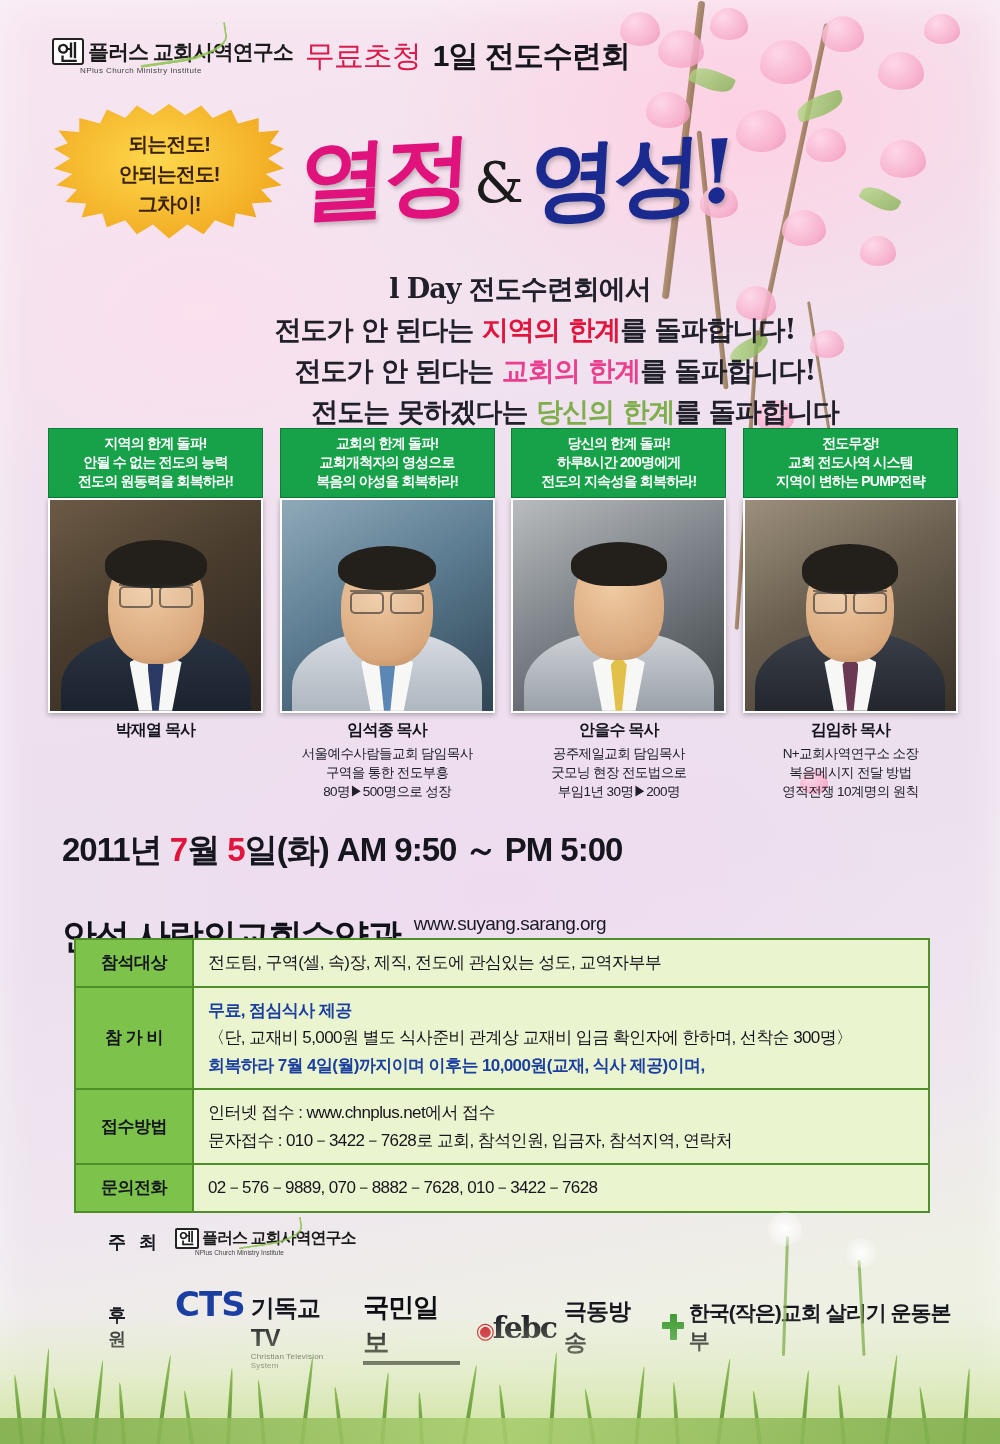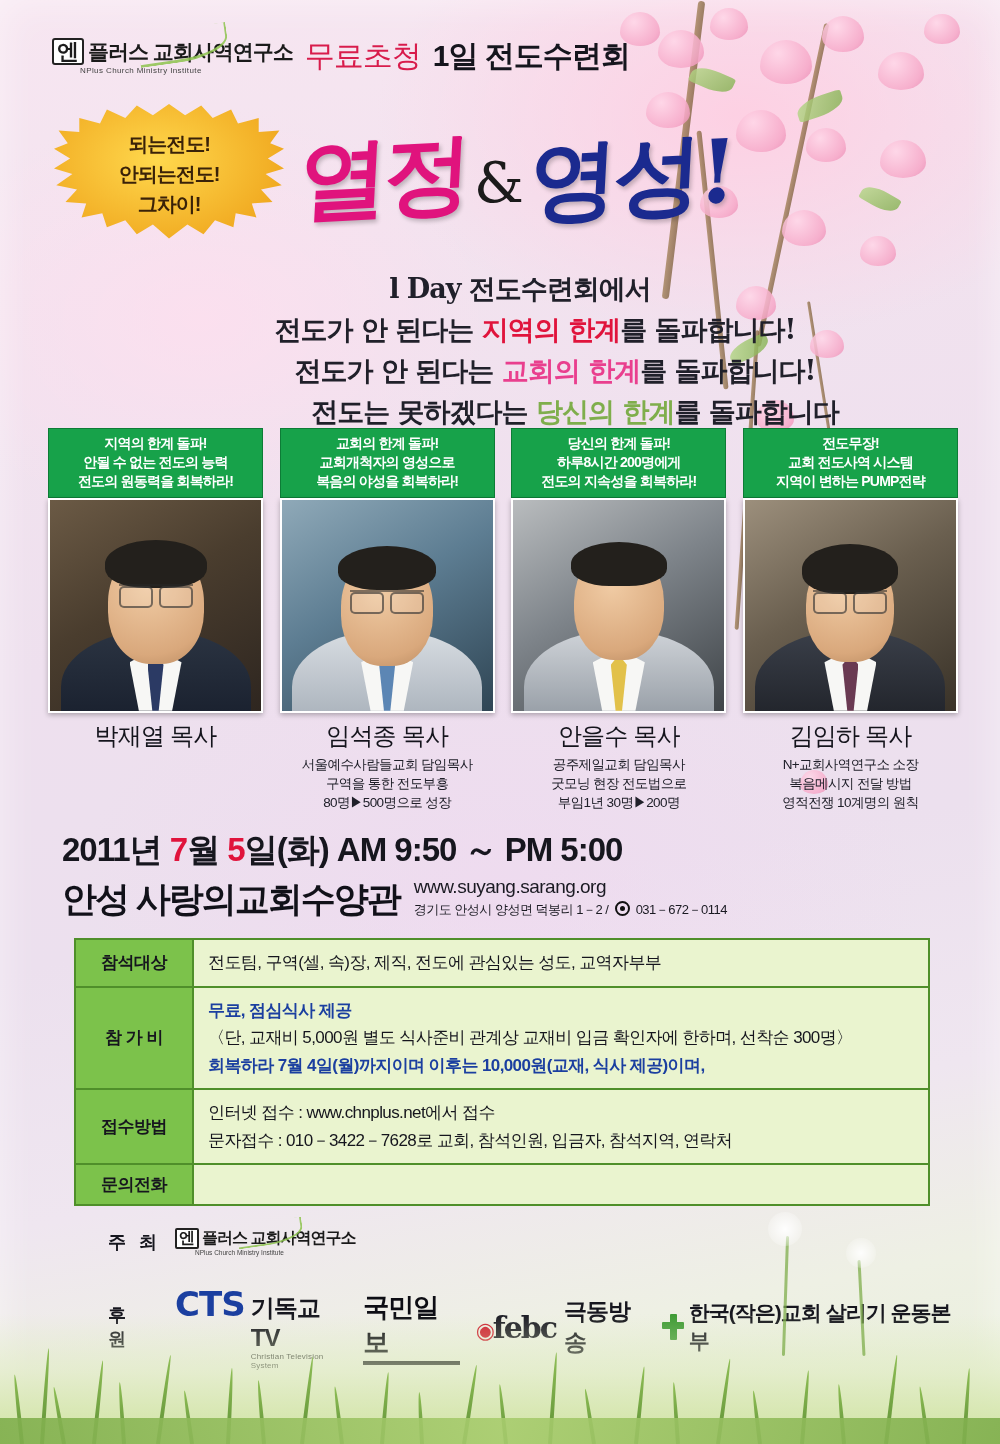--- a/index.html
+++ b/index.html
@@ -216,42 +216,42 @@
   .glasses:before, .glasses:after {
     content: ""; position: absolute; top: 0; width: 30px; height: 18px;
     border: 2px solid rgba(40,40,40,.6); border-radius: 5px;
     background: rgba(255,255,255,.12);
   }
   .glasses:before { left: 0; }
   .glasses:after { right: 0; }
 
   .sp-name {
     text-align: center; margin-top: 7px;
-    font-size: 24px; font-weight: 400; color: #14141c; letter-spacing: -.8px;
+    font-size: 16px; font-weight: 700; color: #14141c; letter-spacing: -.8px;
   }
   .sp-lines {
     text-align: center; margin-top: 3px;
     font-size: 13.5px; color: #20202a; line-height: 1.42; letter-spacing: -.6px;
   }
 
   
   .date-row {
     position: absolute; left: 62px; top: 828px;
     font-size: 33px; font-weight: 700; color: #16161e; letter-spacing: -1px;
   }
   .date-row .num { color: #e0143c; }
   .venue-row {
     position: absolute; left: 62px; top: 876px; right: 40px;
     display: flex; align-items: flex-end; gap: 14px;
   }
   .venue-name {
     font-size: 35px; font-weight: 700; color: #111119; letter-spacing: -2px;
   }
   .venue-right { padding-bottom: 4px; }
-  .venue-url { font-size: 19px; color: #1a1a22; letter-spacing: -.5px; }
+  .venue-url { font-size: 19px; color: #1a1a22; letter-spacing: -.5px; margin-top: 37px; }
   .venue-addr { font-size: 13px; color: #1a1a22; letter-spacing: -.5px; margin-top: 3px; }
   .phone-icon {
     display: inline-block; width: 15px; height: 15px; border-radius: 50%;
     border: 2px solid #111; position: relative; vertical-align: -2px; margin: 0 3px;
   }
   .phone-icon:after {
     content: ""; position: absolute; left: 3px; top: 3px; width: 5px; height: 5px;
     background: #111; border-radius: 50%;
   }
 
@@ -532,20 +532,23 @@
     <div class="info-row">
       <div class="info-k">접수방법</div>
       <div class="info-v">
         <div>인터넷 접수 : www.chnplus.net에서 접수</div>
         <div>문자접수 : 010－3422－7628로 교회, 참석인원, 입금자, 참석지역, 연락처</div>
       </div>
     </div>
 
     <div class="info-row">
       <div class="info-k">문의전화</div>
+      <div class="info-v">
+        <div>02－576－9889, 070－8882－7628, 010－3422－7628</div>
+      </div>
     </div>
 
   </div>
 
   <div class="host">
     <div class="host-label">주 최</div>
     <div class="mini-logo">
       <div class="mini-swoosh"></div>
       <div class="mini-top">
         <span class="mini-n">엔</span>

